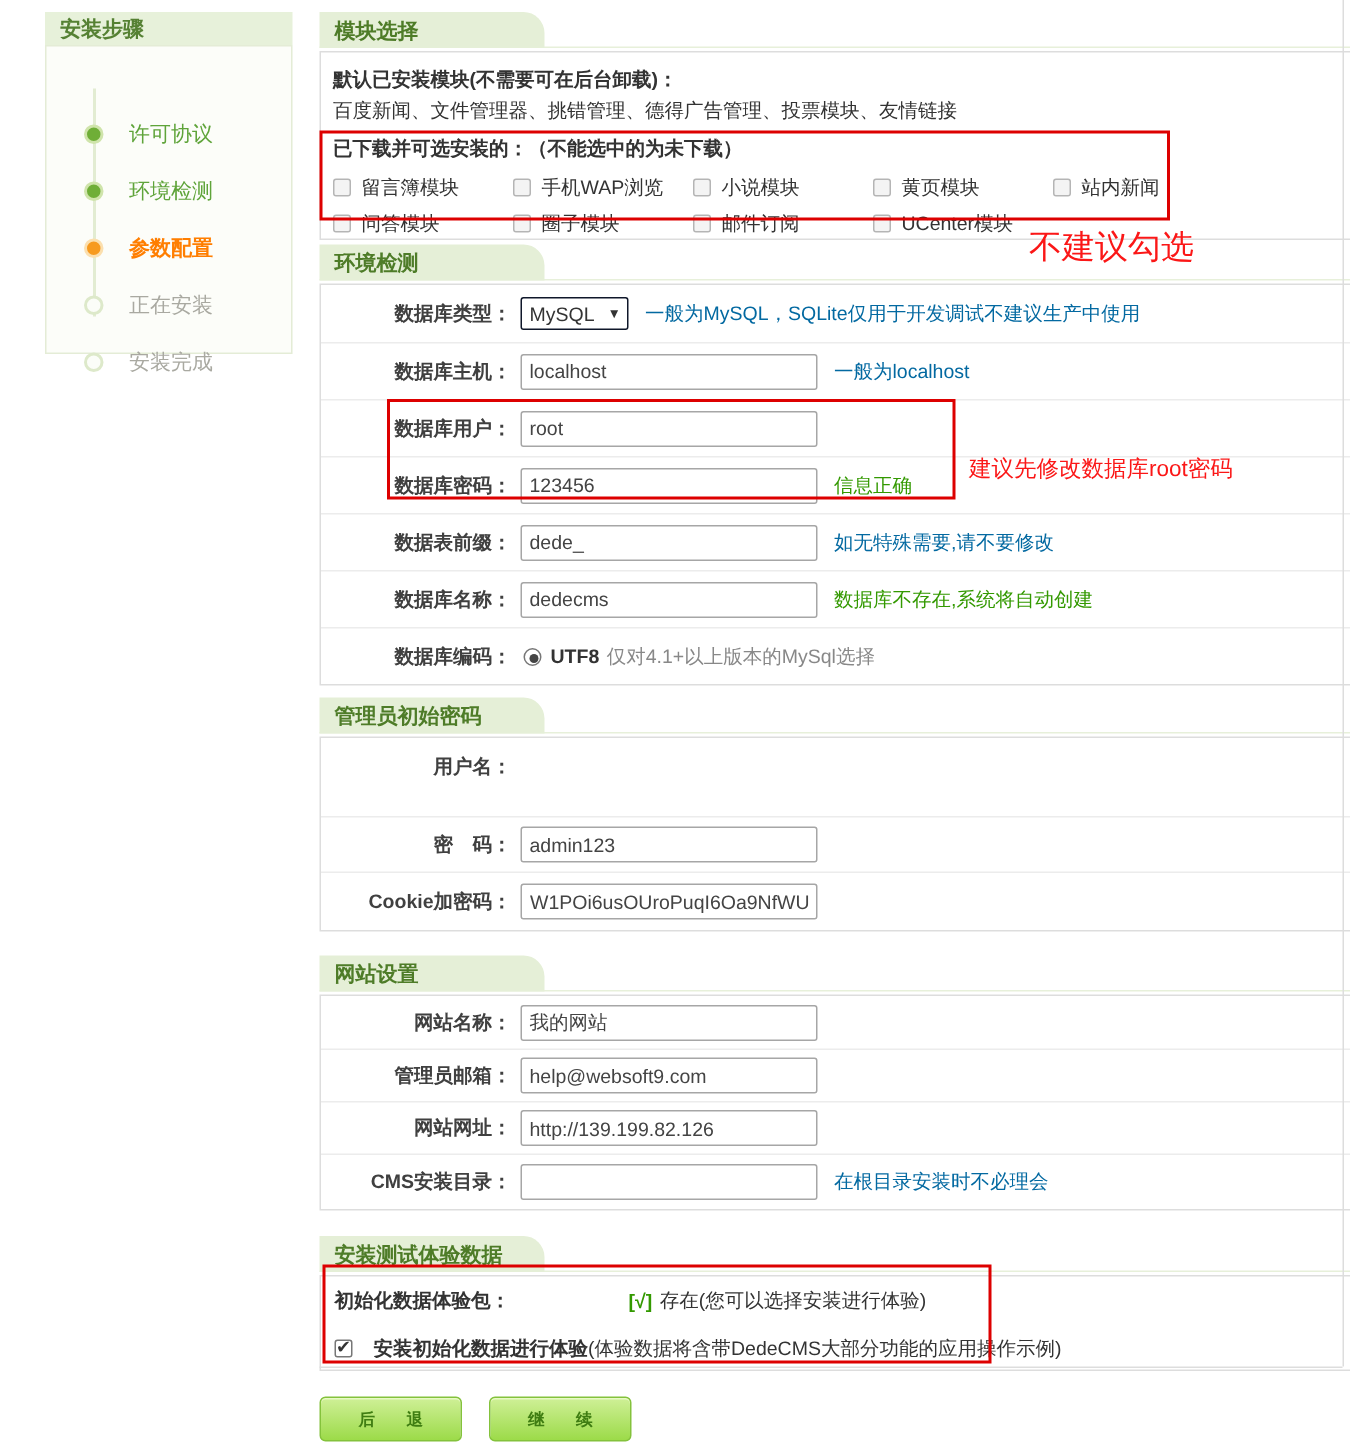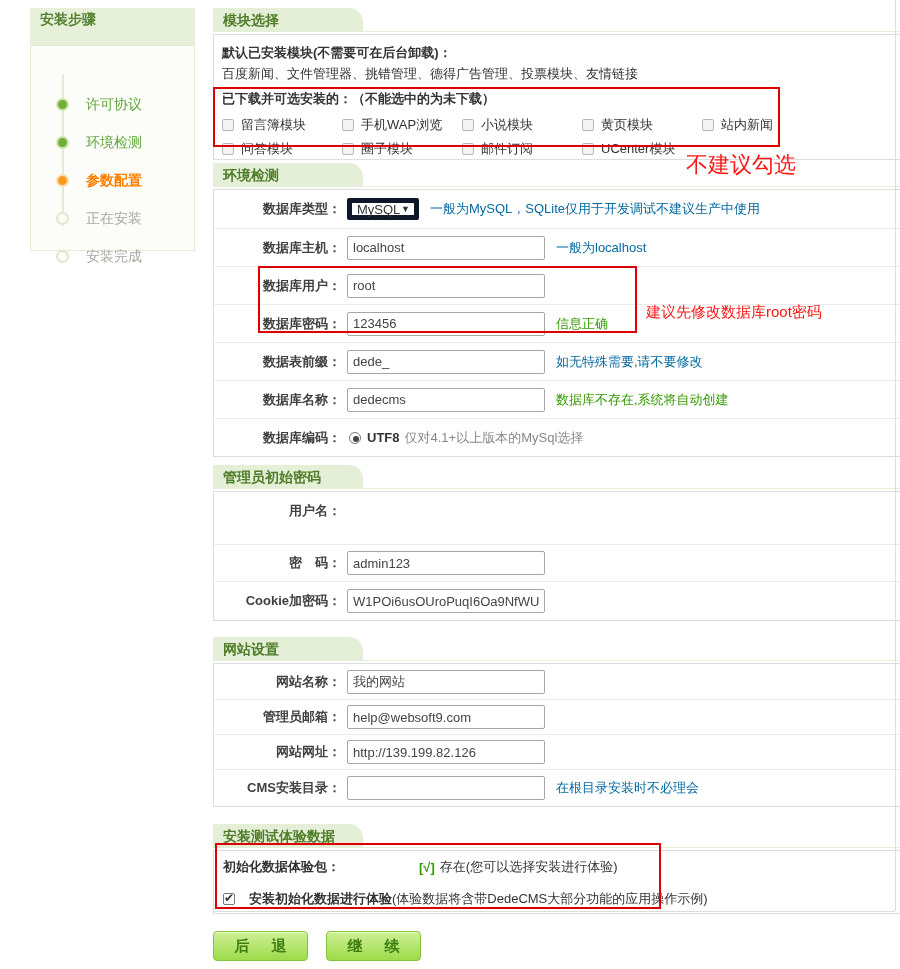--- a/index.html
+++ b/index.html
@@ -1,21 +1,21 @@
 <!DOCTYPE html>
 <html><head>
 <meta charset="utf-8">
 <style>
   * { margin:0; padding:0; box-sizing:border-box; }
   html,body { width:900px; height:969px; background:#fff; overflow:hidden;
     font-family:"Liberation Sans","DejaVu Sans",sans-serif; font-size:13px; color:#333; }
 
   
   .sidebar { position:absolute; left:30px; top:8px; width:165px; }
-  .sidebar-title { height:37px; line-height:23px; background:#e7f1da; color:#558133;
+  .sidebar-title { height:22px; line-height:23px; background:#e7f1da; color:#558133;
     font-weight:bold; font-size:14px; padding-left:10px; }
   .steps-box { position:relative; height:206px; border:1px solid #e4ecd6; background:#fcfdf9; }
   .steps-line { position:absolute; left:31px; top:28px; width:2px; height:152px; background:#e2ecd2; }
   .step { position:absolute; left:0; height:16px; width:100%; }
   .step .dot { position:absolute; left:25px; top:2px; width:13px; height:13px; border-radius:50%; }
   .step.done .dot { background:#6fae37; border:2px solid #cfe4ab; }
   .step.current .dot { background:#f79a1e; border:2px solid #fbdfae; }
   .step.pending .dot { background:#fbfdf8; border:2px solid #dde9ca; }
   .step .lbl { position:absolute; left:55px; top:0; font-size:14px; }
   .step.done .lbl { color:#5fa43a; }
@@ -41,21 +41,21 @@
   .cb.checked:before { content:"✔"; position:absolute; left:0px; top:-3px; font-size:12px; color:#333; }
 
   
   .form-row { display:flex; align-items:center; height:38px; border-top:1px solid #ececec; }
   .form-row:first-child { border-top:none; }
   .flabel { width:127px; text-align:right; font-weight:bold; color:#404040; font-size:13px; flex:none; }
   .finput { margin-left:6px; width:198px; height:24px; border:1px solid #a6a6a6; border-radius:2px;
     padding:0 5px; font-size:13px; color:#444; font-family:inherit; background:#fff; }
   .fnote { margin-left:11px; color:#0369a1; font-size:13px; }
   .fnote.green { color:#339900; }
-  .dbselect { margin-left:6px; width:72px; height:22px; border:5px solid #0f172a; border-radius:2px;
+  .dbselect { margin-left:6px; width:72px; height:22px; border:1px solid #0f172a; border-radius:2px;
     display:flex; align-items:center; justify-content:space-between; padding:0 4px 0 5px;
     font-size:13px; color:#333; background:#fff; }
   .dbselect .arrow { font-size:9px; color:#333; }
   .radio { width:12px; height:12px; border:1px solid #777; border-radius:50%; margin-left:8px;
     position:relative; flex:none; background:#fff; }
   .radio.on:before { content:""; position:absolute; left:3px; top:3px; width:6px; height:6px;
     border-radius:50%; background:#444; }
 
   .panel-db { margin-top:2px; }
   .panel-admin { margin-top:2px; }
@@ -73,21 +73,21 @@
   .tlabel { font-weight:bold; font-size:13px; width:196px; }
   .tgreen { color:#339900; font-weight:bold; margin-right:5px; }
   .t2bold { font-weight:bold; margin-left:7px; }
 
   .divider { position:absolute; left:213px; top:911px; width:682px; height:1px; background:#ddd; }
   .right-edge { position:absolute; left:895px; top:0; width:1px; height:911px; background:#ddd; }
 
   
   .btn-row { margin-top:17px; display:flex; }
   .gbtn { width:95px; height:30px; margin-right:18px; border:1px solid #84c23c; border-radius:4px;
-    background:linear-gradient(#cff097,#9cdb49); color:#3f7d12; font-weight:bold; font-size:15px;
+    background:linear-gradient(#cff097,#9cdb49); color:#3f7d12; font-weight:bold; font-size:11px;
     letter-spacing:9px; text-indent:9px; font-family:inherit; box-shadow:inset 0 1px 0 #e8fac5; cursor:pointer; }
 
   
   .redbox { position:absolute; border:2px solid #dd0000; pointer-events:none; z-index:5; }
   .redbox1 { left:213px; top:87px; width:567px; height:60px; }
   .redbox2 { left:258px; top:266px; width:379px; height:67px; }
   .redbox3 { left:215px; top:843px; width:446px; height:66px; }
   .rednote { position:absolute; color:#fb1717; z-index:6; pointer-events:none; }
   .rednote1 { left:686px; top:150px; font-size:22px; }
   .rednote2 { left:646px; top:303px; font-size:15px; }

